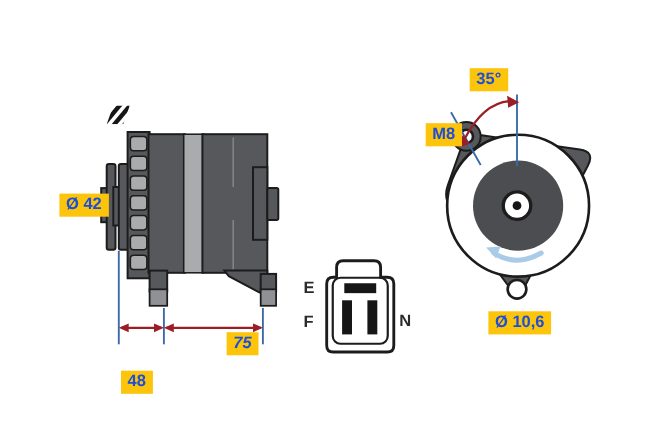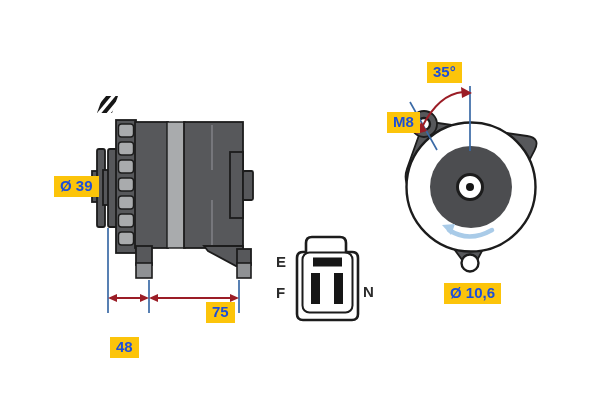--- a/index.html
+++ b/index.html
@@ -138,25 +138,25 @@
       </g>
 
       <g>
         <path d="M492,230 Q469,243 449,230" class="rot-arrow"></path>
         <polygon points="442,225 455,224 451,235" class="rot-fill"></polygon>
       </g>
     </g>
   </svg>
 
 
-  <div class="tag tag-yellow" style="left:54px;top:176px;">Ø 39</div>
+  <div class="tag tag-yellow" style="left:54px;top:176px;">Ø 42</div>
 
   <div class="tag tag-yellow" style="left:110px;top:302px;margin-top:35px;">48</div>
 
-  <div class="tag tag-yellow" style="left:206px;top:302px;">75</div>
+  <div class="tag tag-yellow" style="left:206px;top:302px;font-style:italic;">75</div>
 
   <div class="pin-letter" style="left:276px;top:253px;">E</div>
 
   <div class="pin-letter" style="left:276px;top:284px;">F</div>
 
   <div class="pin-letter" style="left:363px;top:283px;">N</div>
 
   <div class="tag tag-yellow" style="left:427px;top:62px;">35°</div>
 
   <div class="tag tag-yellow" style="left:387px;top:112px;">M8</div>

